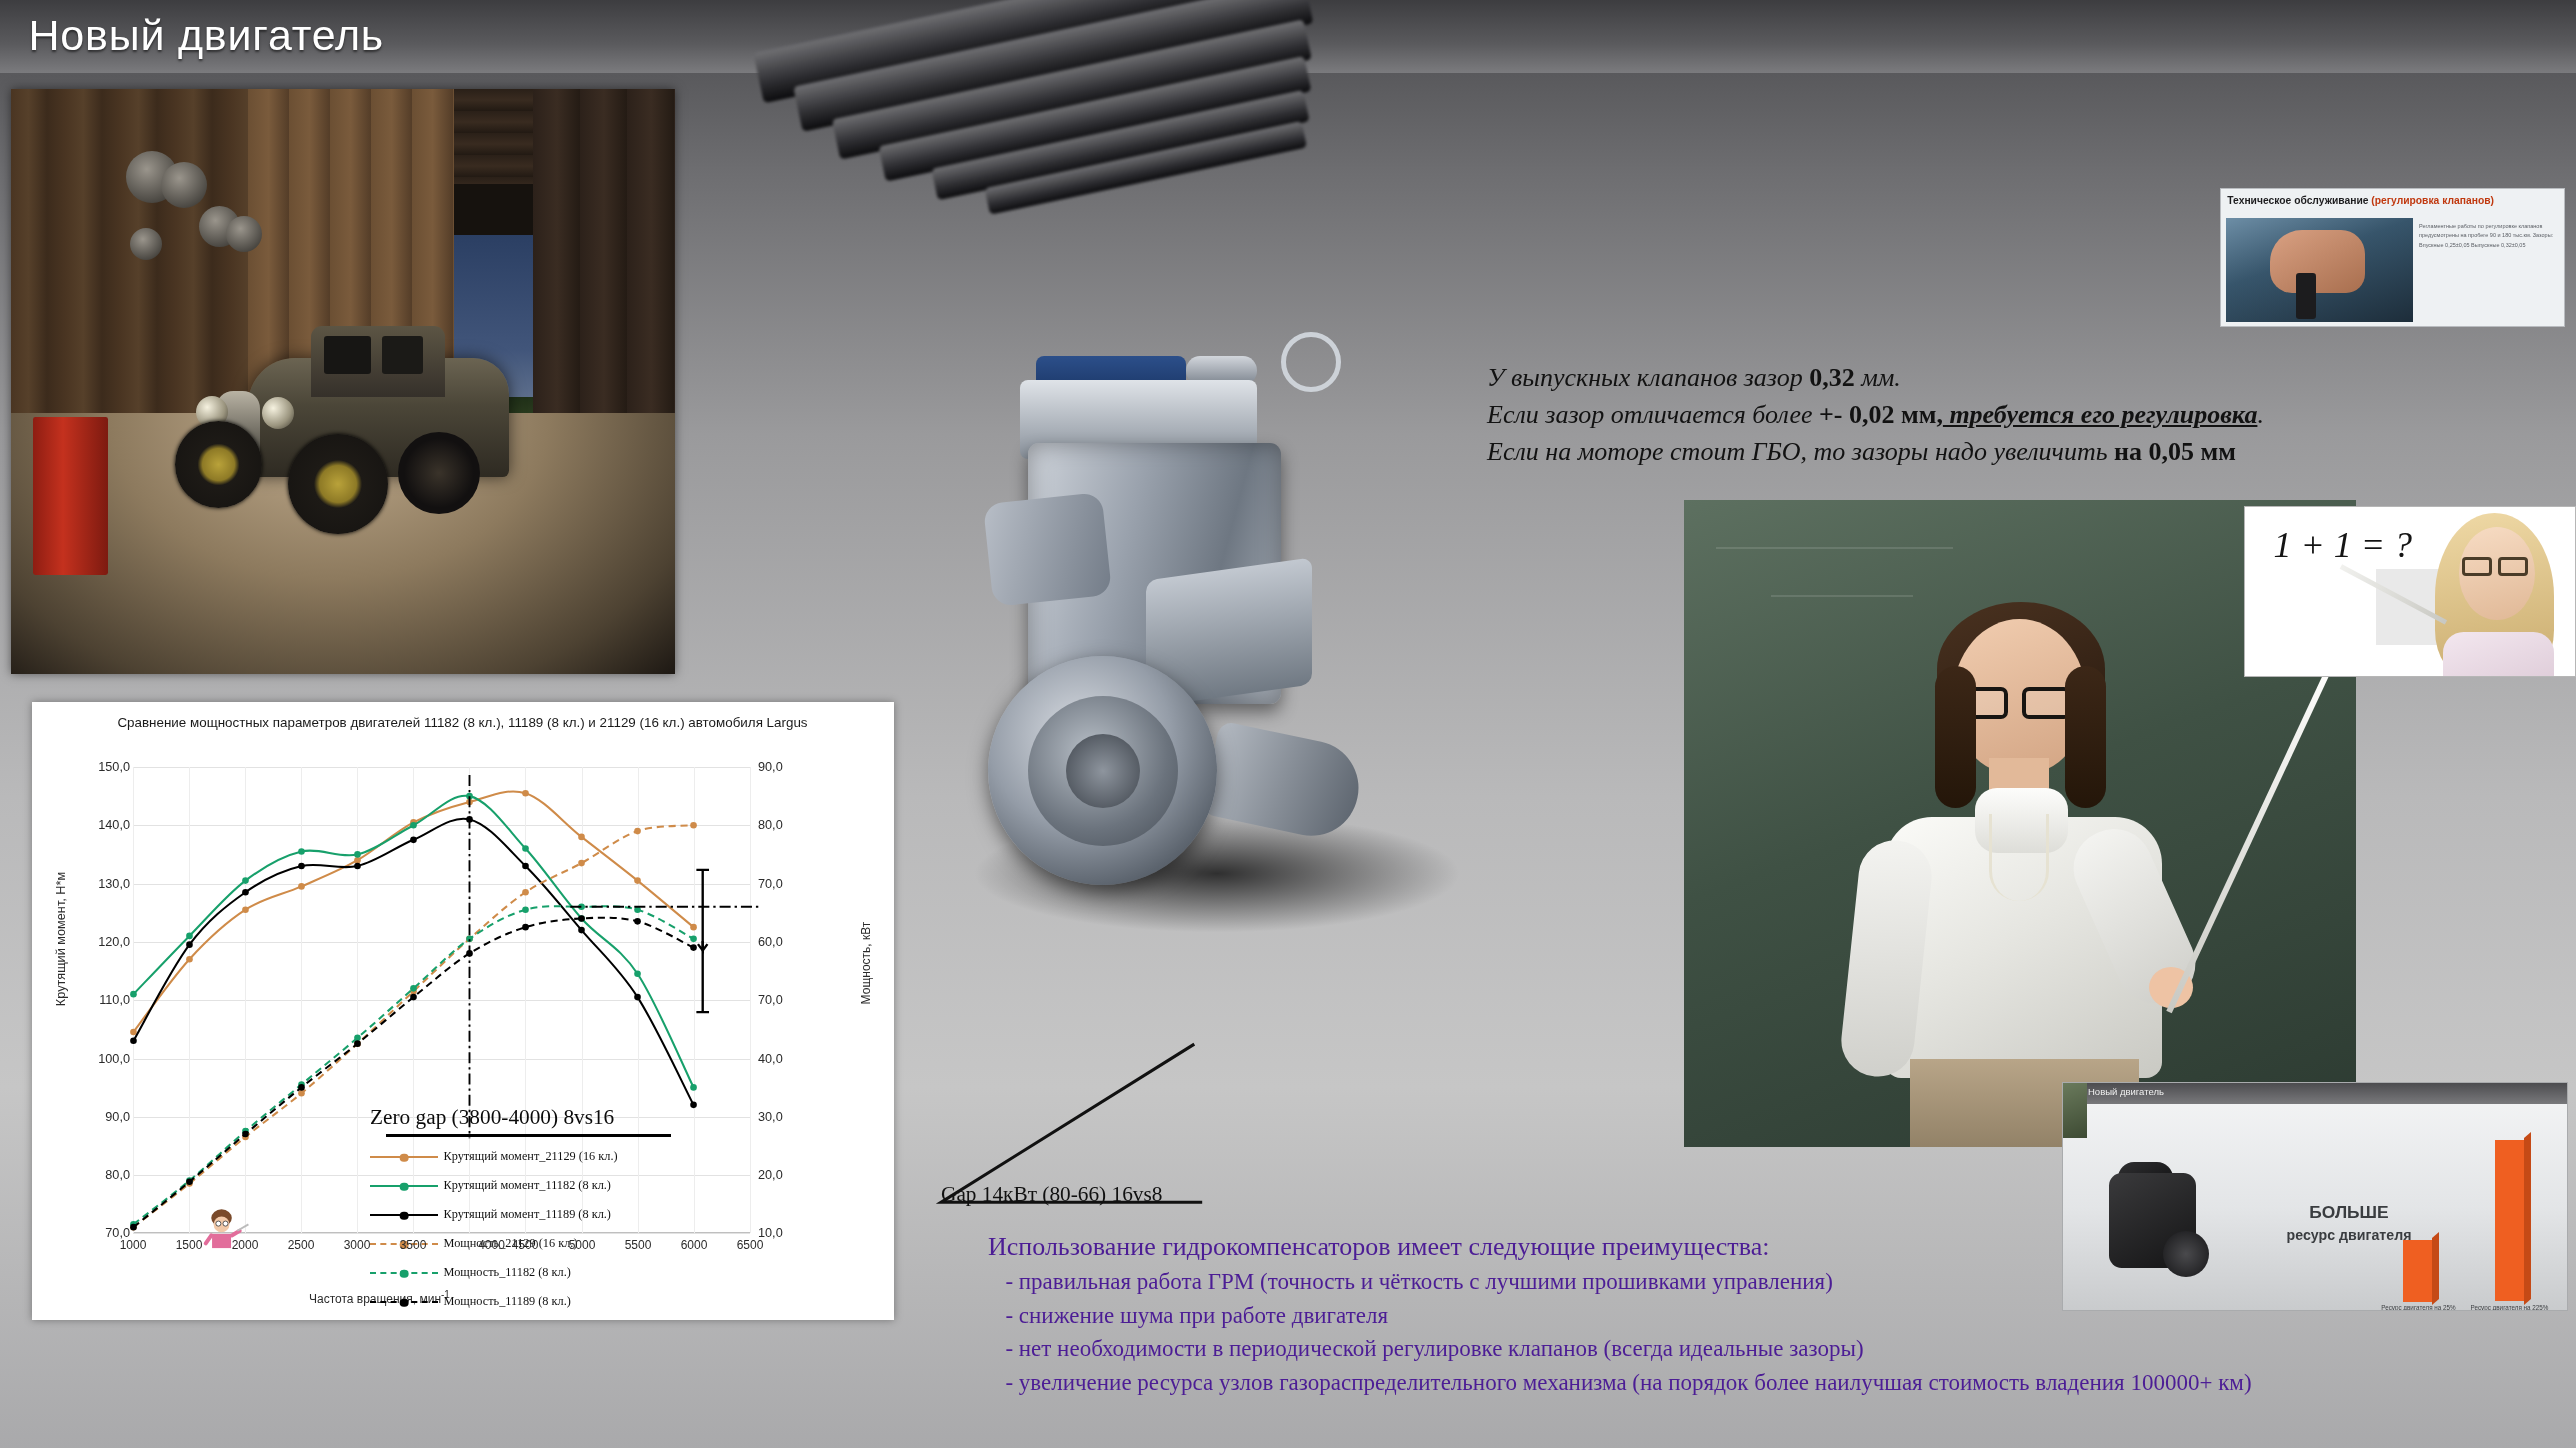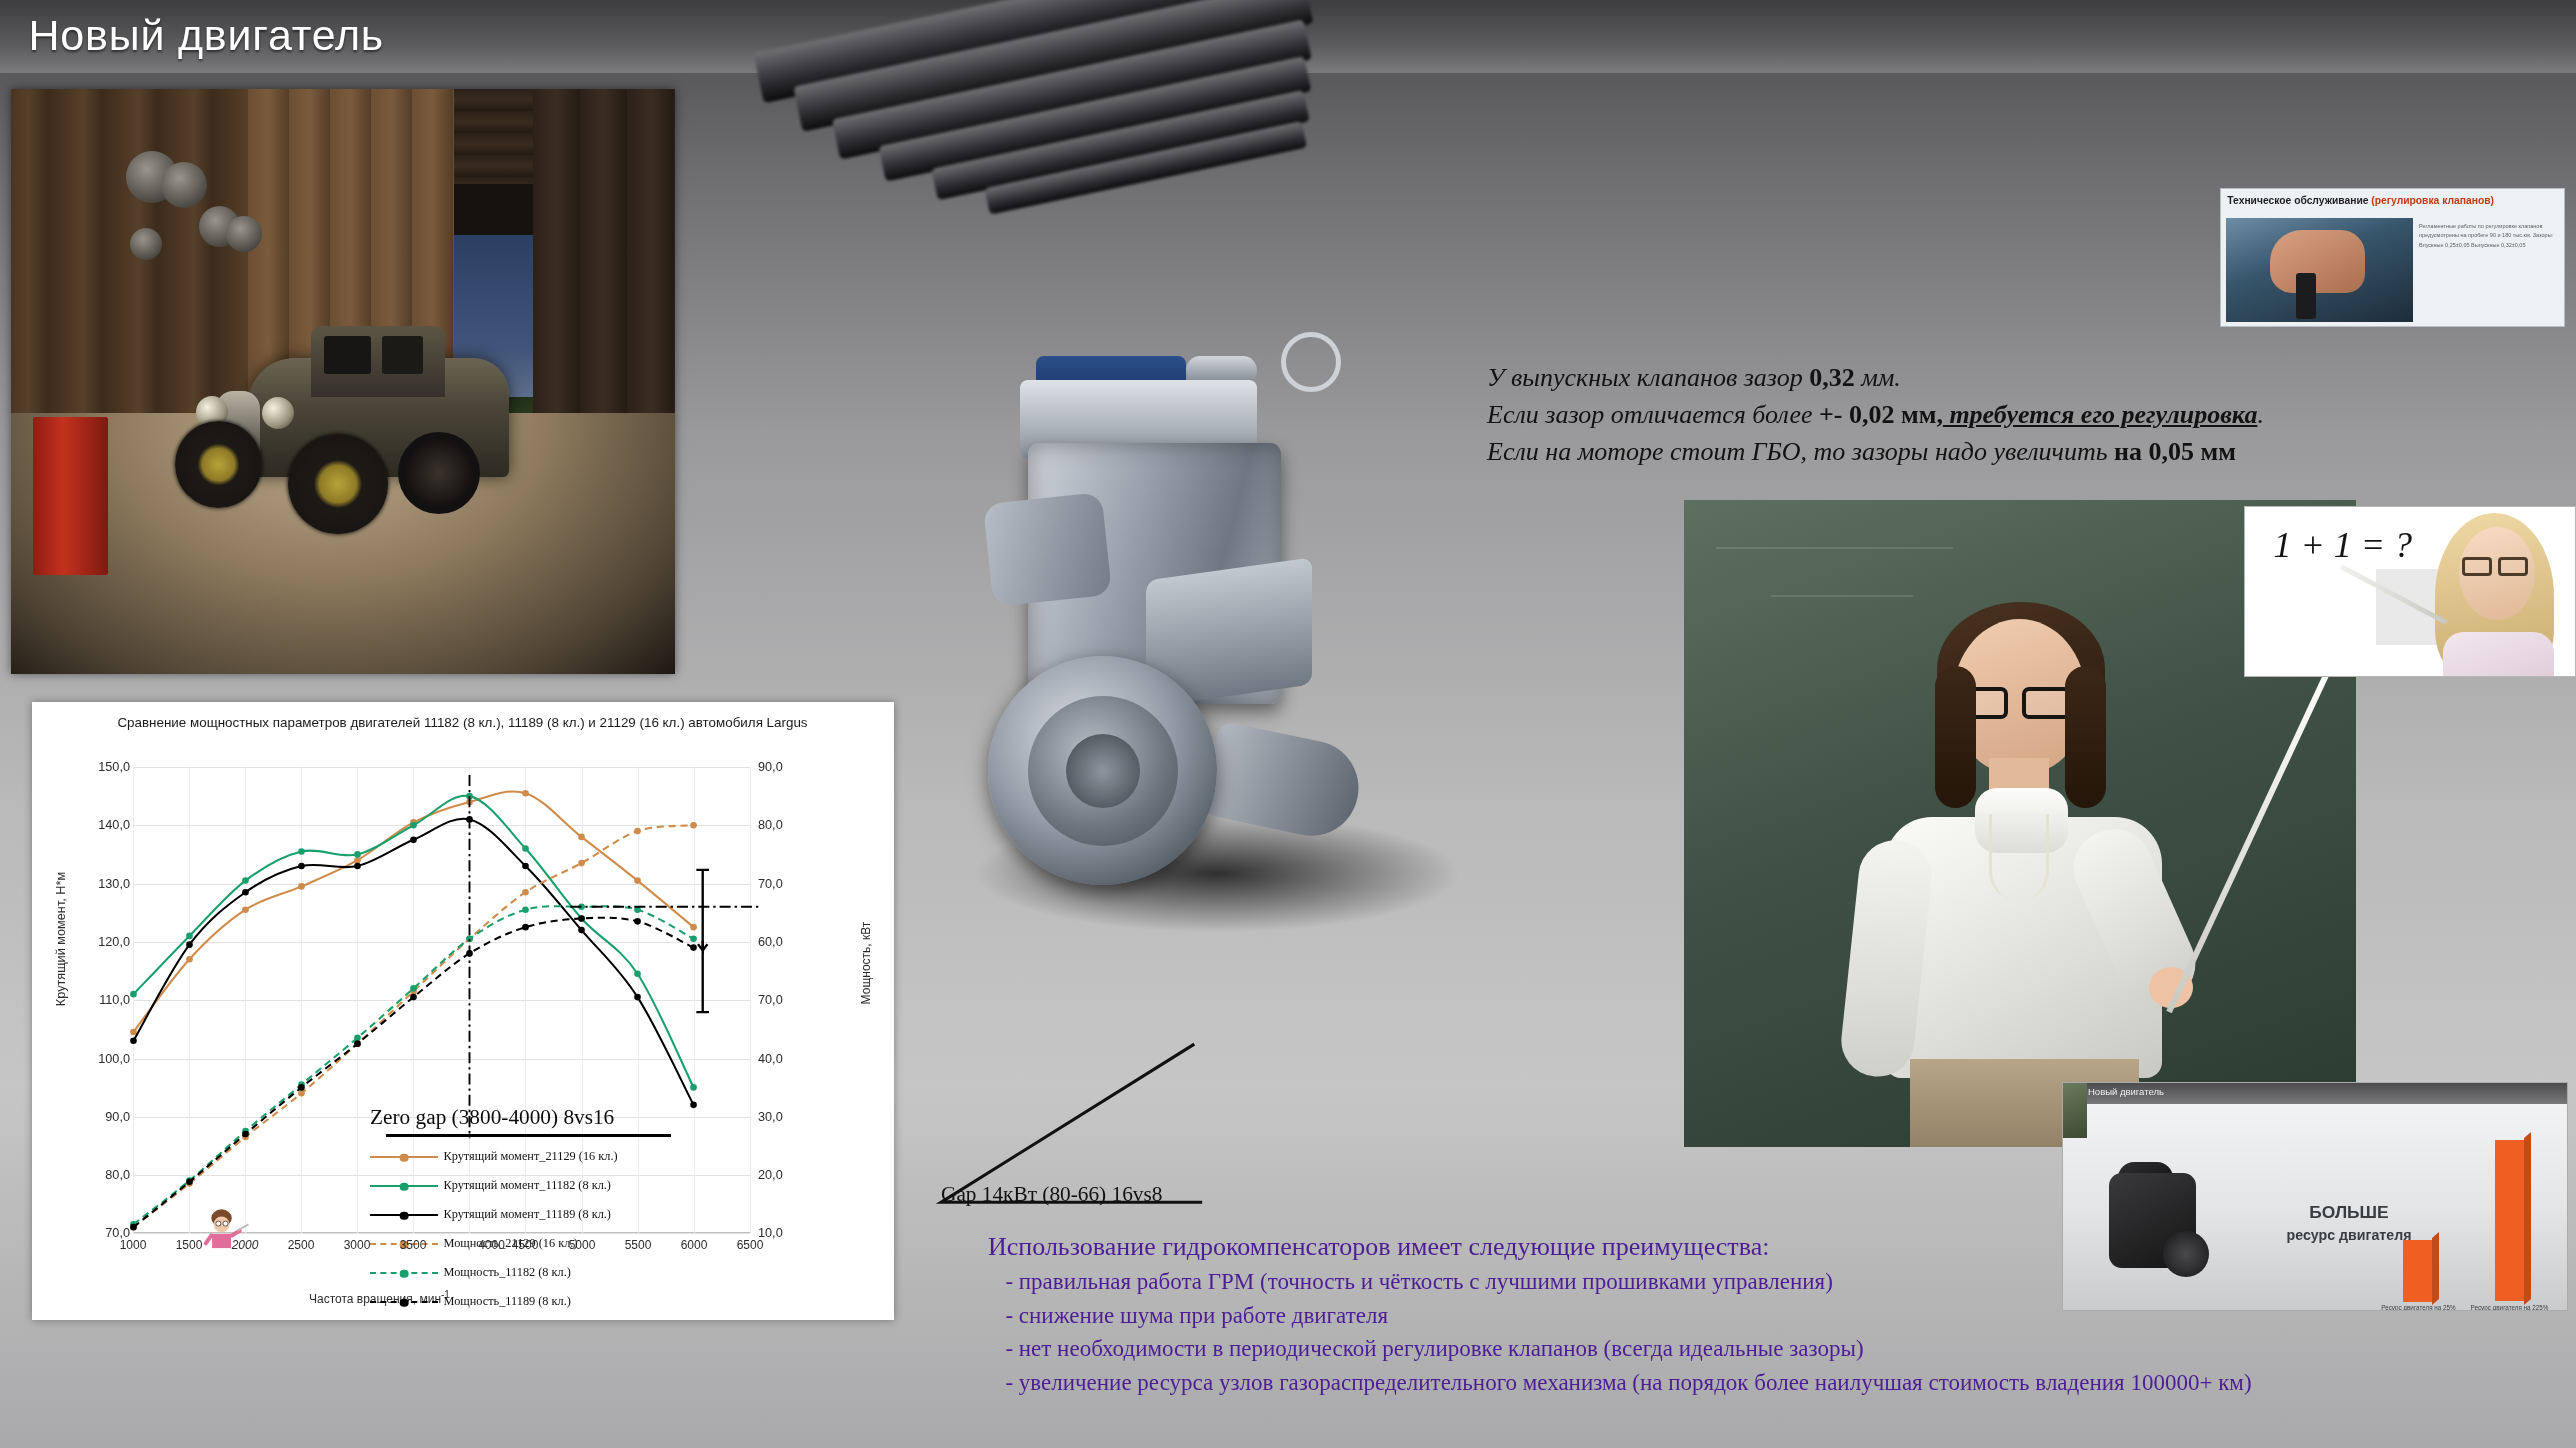--- a/index.html
+++ b/index.html
@@ -472,21 +472,21 @@
       <div class="ytickL" style="top: 175px;">120,0</div>
       <div class="ytickR" style="top: 175px;">60,0</div>
       <div class="ytickL" style="top: 117px;">130,0</div>
       <div class="ytickR" style="top: 117px;">70,0</div>
       <div class="ytickL" style="top: 58px;">140,0</div>
       <div class="ytickR" style="top: 58px;">80,0</div>
       <div class="ytickL" style="top: 0px;">150,0</div>
       <div class="ytickR" style="top: 0px;">90,0</div>
       <div class="xtick" style="left: 0px;">1000</div>
       <div class="xtick" style="left: 56px;">1500</div>
-      <div class="xtick" style="left: 112px; font-style: italic;">2000</div>
+      <div class="xtick" style="left: 112px;">2000</div>
       <div class="xtick" style="left: 168px;">2500</div>
       <div class="xtick" style="left: 224px;">3000</div>
       <div class="xtick" style="left: 280px;">3500</div>
       <div class="xtick" style="left: 336px; padding-left: 45px;">4000</div>
       <div class="xtick" style="left: 392px;">4500</div>
       <div class="xtick" style="left: 449px;">5000</div>
       <div class="xtick" style="left: 505px;">5500</div>
       <div class="xtick" style="left: 561px;">6000</div>
       <div class="xtick" style="left: 617px;">6500</div>
     </div>

